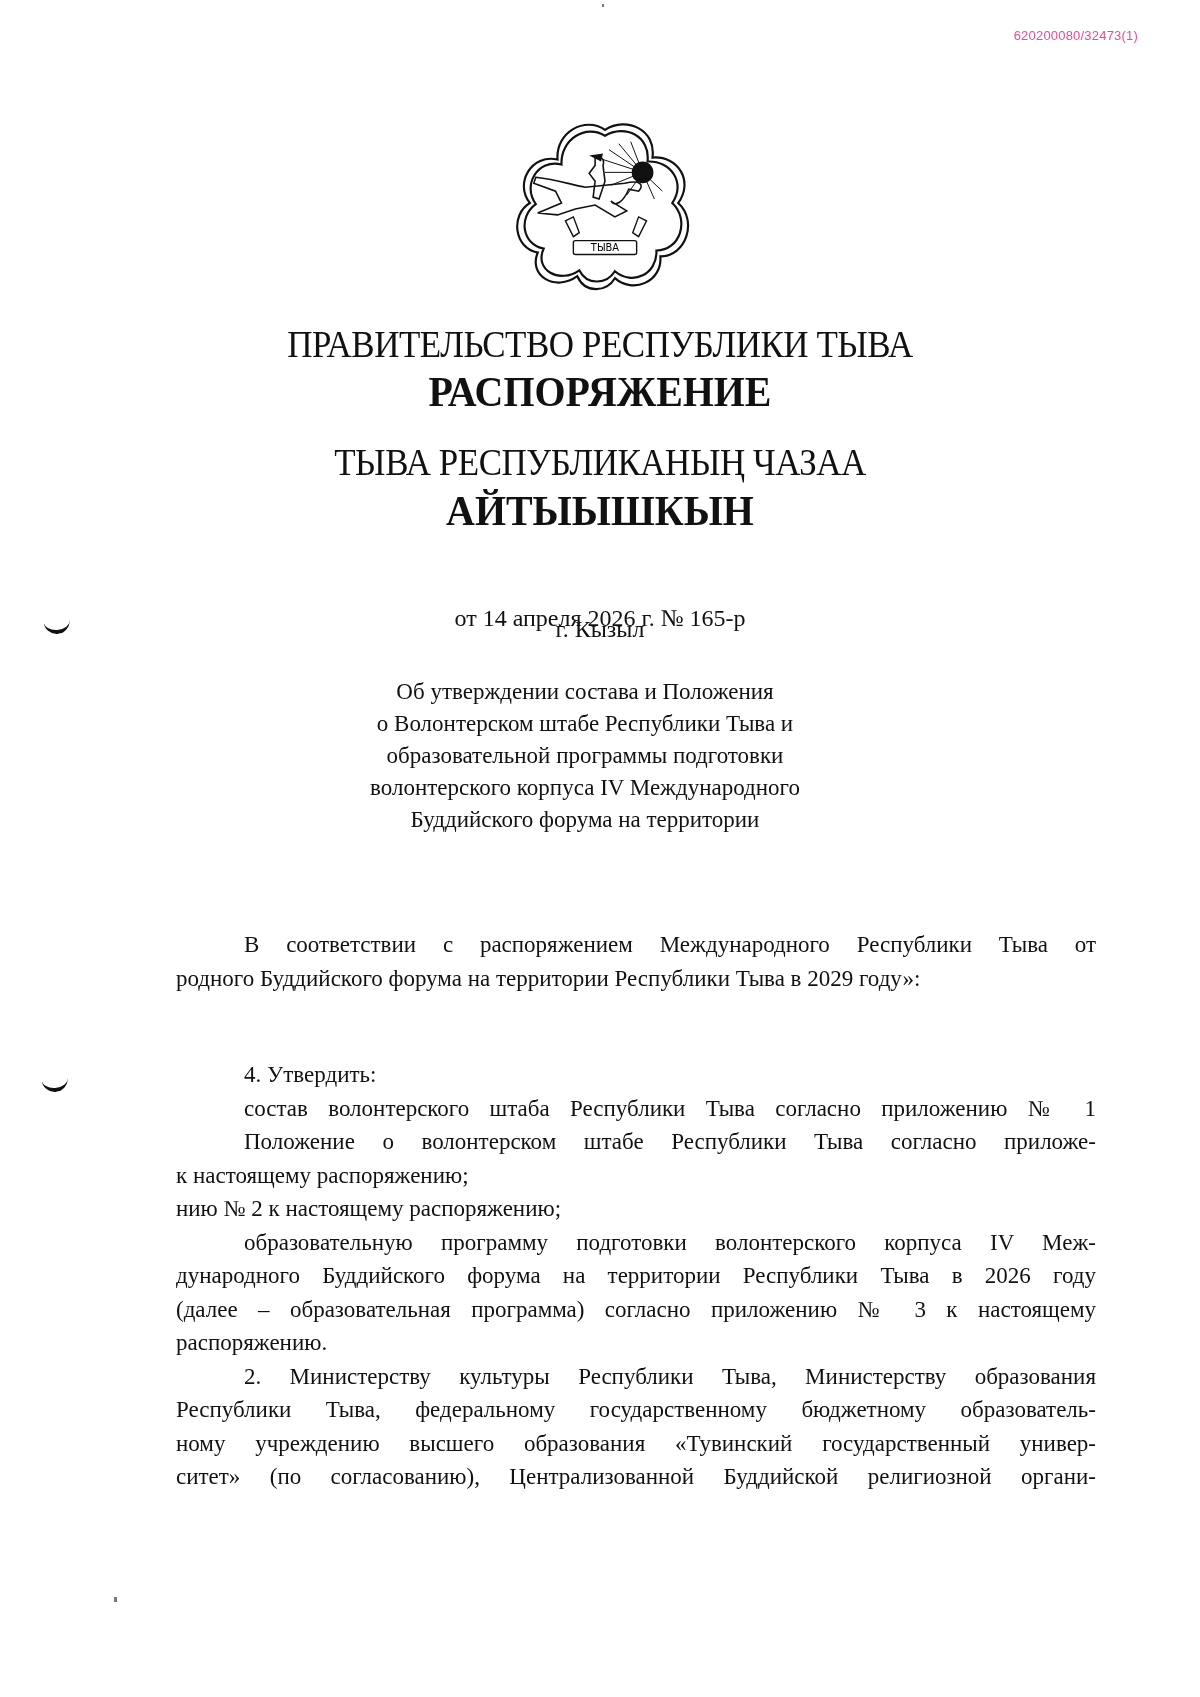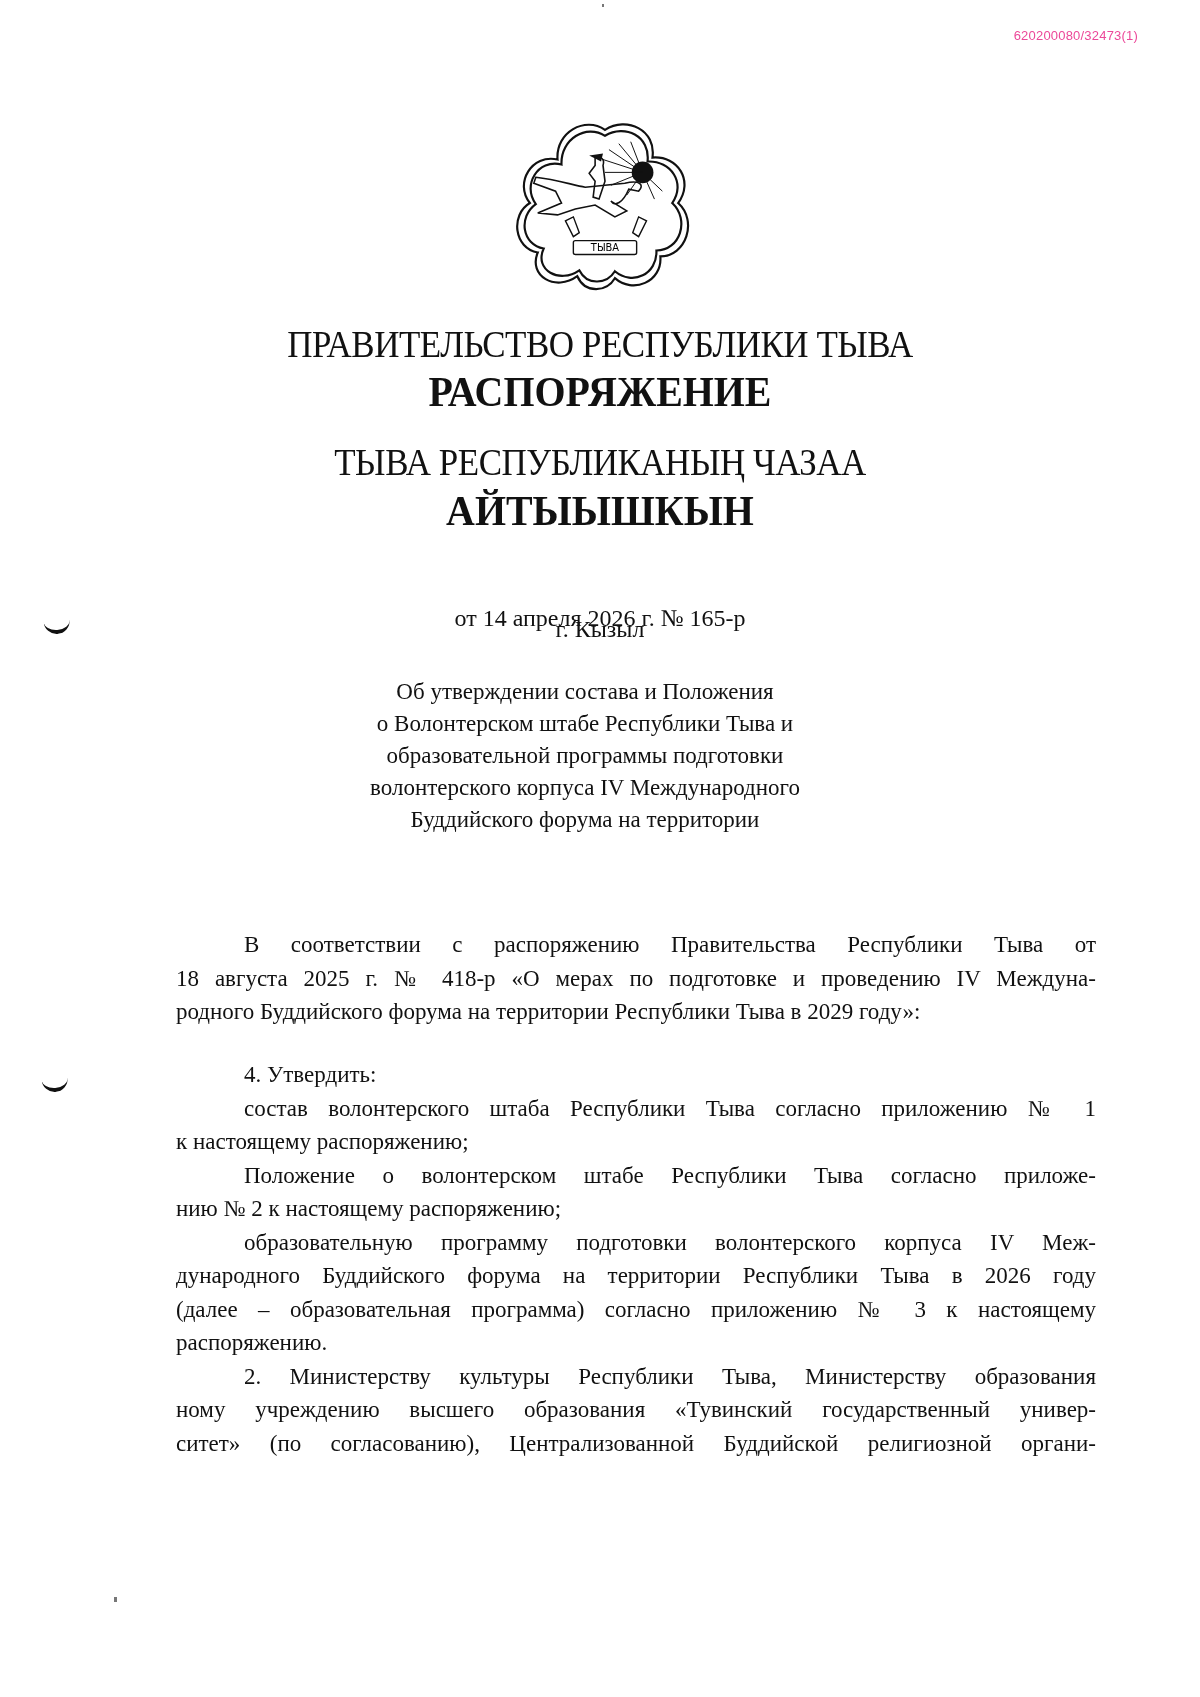--- a/index.html
+++ b/index.html
@@ -65,36 +65,36 @@
 
 <div class="abs heading">
   <div>Об утверждении состава и Положения</div>
   <div>о Волонтерском штабе Республики Тыва и</div>
   <div>образовательной программы подготовки</div>
   <div>волонтерского корпуса IV Международного</div>
   <div>Буддийского форума на территории</div>
 </div>
 
 <div class="abs body-text" style="top:928px;">
-  <span class="line indent">В соответствии с распоряжению Правительства Республики Тыва от</span>
-  <span class="line">18 августа 2025 г. № 418-р «О мерах по подготовке и проведению IV Междуна-</span>
+  <span class="line indent">В соответствии с распоряжением Международного Республики Тыва от</span>
   <span class="line last">родного Буддийского форума на территории Республики Тыва в 2029 году»:</span>
 </div>
 
 <div class="abs body-text" style="top:1058px;">
   <span class="line last indent">4. Утвердить:</span>
   <span class="line indent">состав волонтерского штаба Республики Тыва согласно приложению № 1</span>
+  <span class="line indent">Положение о волонтерском штабе Республики Тыва согласно приложе-</span>
   <span class="line last">к настоящему распоряжению;</span>
-  <span class="line indent">Положение о волонтерском штабе Республики Тыва согласно приложе-</span>
   <span class="line last">нию № 2 к настоящему распоряжению;</span>
   <span class="line indent">образовательную программу подготовки волонтерского корпуса IV Меж-</span>
   <span class="line">дународного Буддийского форума на территории Республики Тыва в 2026 году</span>
   <span class="line">(далее – образовательная программа) согласно приложению № 3 к настоящему</span>
   <span class="line last">распоряжению.</span>
   <span class="line indent">2. Министерству культуры Республики Тыва, Министерству образования</span>
+  <span class="line">Республики Тыва, федеральному государственному бюджетному образователь-</span>
   <span class="line">ному учреждению высшего образования «Тувинский государственный универ-</span>
   <span class="line">ситет» (по согласованию), Централизованной Буддийской религиозной органи-</span>
 </div>
 
 <div class="abs mark" style="left:44px; top:618px;"></div>
 <div class="abs mark" style="left:42px; top:1076px;"></div>
 <div class="abs speck" style="left:114px; top:1597px;"></div>
 <div class="abs speck" style="left:602px; top:4px; height:3px; width:2px;"></div>
 
 </body></html>

